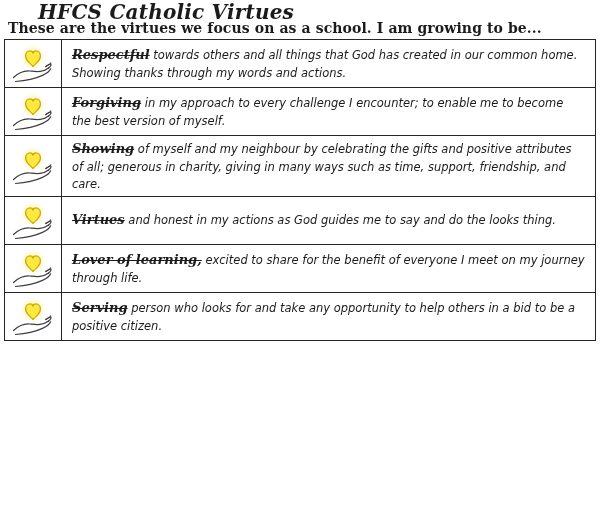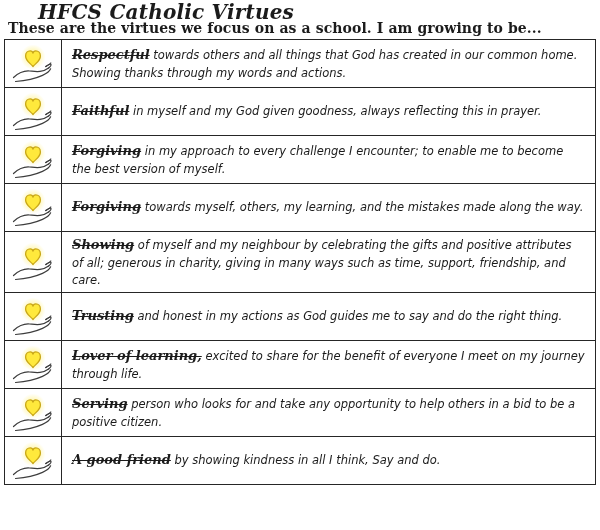--- a/index.html
+++ b/index.html
@@ -85,68 +85,38 @@
           <path d="M3.5,33.5 C9,28.5 14.5,26.6 19.5,27 C23,27.3 26.5,27.9 30,27.4 C33.5,26.9 36.5,25.6 38.6,24"></path>
           <path d="M38.6,24 C40.6,22.4 41.6,20.9 40.8,20.3 C40,19.7 37.6,21 35.8,22.5"></path>
           <path d="M35.8,22.5 C37.8,21.8 39.6,20.5 40.8,19"></path>
           <path d="M5.5,37.5 C15,36.8 25.5,34.6 32.5,31.4 C36.5,29.6 39.6,27.3 40.6,24.8"></path>
         </g>
       </svg>
     </td>
     <td class="text-cell"><span class="lead">Respectful</span><span class="body"> towards others and all things that God has created in our common home. Showing thanks through my words and actions.</span></td>
   </tr>
 
-  <tr class="virtue-row">
-    <td class="icon-cell">
-      <svg class="icon-svg" width="46" height="42" viewBox="0 0 46 42">
-        <circle cx="23" cy="13" r="12.5" fill="url(#glowGrad)"></circle>
-        <path class="heart" d="M23,22.5 C19.6,18.6 15.6,16.6 15.6,11.9 C15.6,8.9 17.7,6.9 20.2,6.9 C21.9,6.9 22.8,8.1 23,9.1 C23.2,8.1 24.1,6.9 25.8,6.9 C28.3,6.9 30.4,8.9 30.4,11.9 C30.4,16.6 26.4,18.6 23,22.5 Z" fill="#FFE93C" stroke="#C9A718" stroke-width="1.3" stroke-linejoin="round"></path>
-        <g class="hand" fill="none" stroke="#3d3d3d" stroke-width="1.2" stroke-linecap="round">
-          <path d="M3.5,33.5 C9,28.5 14.5,26.6 19.5,27 C23,27.3 26.5,27.9 30,27.4 C33.5,26.9 36.5,25.6 38.6,24"></path>
-          <path d="M38.6,24 C40.6,22.4 41.6,20.9 40.8,20.3 C40,19.7 37.6,21 35.8,22.5"></path>
-          <path d="M35.8,22.5 C37.8,21.8 39.6,20.5 40.8,19"></path>
-          <path d="M5.5,37.5 C15,36.8 25.5,34.6 32.5,31.4 C36.5,29.6 39.6,27.3 40.6,24.8"></path>
-        </g>
-      </svg>
-    </td>
-    <td class="text-cell"><span class="lead">Faithful</span><span class="body"> in myself and my God given goodness, always reflecting this in prayer.</span></td>
-  </tr>
 
   <tr class="virtue-row">
     <td class="icon-cell">
       <svg class="icon-svg" width="46" height="42" viewBox="0 0 46 42">
         <circle cx="23" cy="13" r="12.5" fill="url(#glowGrad)"></circle>
         <path class="heart" d="M23,22.5 C19.6,18.6 15.6,16.6 15.6,11.9 C15.6,8.9 17.7,6.9 20.2,6.9 C21.9,6.9 22.8,8.1 23,9.1 C23.2,8.1 24.1,6.9 25.8,6.9 C28.3,6.9 30.4,8.9 30.4,11.9 C30.4,16.6 26.4,18.6 23,22.5 Z" fill="#FFE93C" stroke="#C9A718" stroke-width="1.3" stroke-linejoin="round"></path>
         <g class="hand" fill="none" stroke="#3d3d3d" stroke-width="1.2" stroke-linecap="round">
           <path d="M3.5,33.5 C9,28.5 14.5,26.6 19.5,27 C23,27.3 26.5,27.9 30,27.4 C33.5,26.9 36.5,25.6 38.6,24"></path>
           <path d="M38.6,24 C40.6,22.4 41.6,20.9 40.8,20.3 C40,19.7 37.6,21 35.8,22.5"></path>
           <path d="M35.8,22.5 C37.8,21.8 39.6,20.5 40.8,19"></path>
           <path d="M5.5,37.5 C15,36.8 25.5,34.6 32.5,31.4 C36.5,29.6 39.6,27.3 40.6,24.8"></path>
         </g>
       </svg>
     </td>
     <td class="text-cell"><span class="lead">Forgiving</span><span class="body"> in my approach to every challenge I encounter; to enable me to become the best version of myself.</span></td>
   </tr>
 
 
-  <tr class="virtue-row">
-    <td class="icon-cell">
-      <svg class="icon-svg" width="46" height="42" viewBox="0 0 46 42">
-        <circle cx="23" cy="13" r="12.5" fill="url(#glowGrad)"></circle>
-        <path class="heart" d="M23,22.5 C19.6,18.6 15.6,16.6 15.6,11.9 C15.6,8.9 17.7,6.9 20.2,6.9 C21.9,6.9 22.8,8.1 23,9.1 C23.2,8.1 24.1,6.9 25.8,6.9 C28.3,6.9 30.4,8.9 30.4,11.9 C30.4,16.6 26.4,18.6 23,22.5 Z" fill="#FFE93C" stroke="#C9A718" stroke-width="1.3" stroke-linejoin="round"></path>
-        <g class="hand" fill="none" stroke="#3d3d3d" stroke-width="1.2" stroke-linecap="round">
-          <path d="M3.5,33.5 C9,28.5 14.5,26.6 19.5,27 C23,27.3 26.5,27.9 30,27.4 C33.5,26.9 36.5,25.6 38.6,24"></path>
-          <path d="M38.6,24 C40.6,22.4 41.6,20.9 40.8,20.3 C40,19.7 37.6,21 35.8,22.5"></path>
-          <path d="M35.8,22.5 C37.8,21.8 39.6,20.5 40.8,19"></path>
-          <path d="M5.5,37.5 C15,36.8 25.5,34.6 32.5,31.4 C36.5,29.6 39.6,27.3 40.6,24.8"></path>
-        </g>
-      </svg>
-    </td>
-    <td class="text-cell"><span class="lead">Forgiving</span><span class="body"> towards myself, others, my learning, and the mistakes made along the way.</span></td>
-  </tr>
 
   <tr class="virtue-row">
     <td class="icon-cell">
       <svg class="icon-svg" width="46" height="42" viewBox="0 0 46 42">
         <circle cx="23" cy="13" r="12.5" fill="url(#glowGrad)"></circle>
         <path class="heart" d="M23,22.5 C19.6,18.6 15.6,16.6 15.6,11.9 C15.6,8.9 17.7,6.9 20.2,6.9 C21.9,6.9 22.8,8.1 23,9.1 C23.2,8.1 24.1,6.9 25.8,6.9 C28.3,6.9 30.4,8.9 30.4,11.9 C30.4,16.6 26.4,18.6 23,22.5 Z" fill="#FFE93C" stroke="#C9A718" stroke-width="1.3" stroke-linejoin="round"></path>
         <g class="hand" fill="none" stroke="#3d3d3d" stroke-width="1.2" stroke-linecap="round">
           <path d="M3.5,33.5 C9,28.5 14.5,26.6 19.5,27 C23,27.3 26.5,27.9 30,27.4 C33.5,26.9 36.5,25.6 38.6,24"></path>
           <path d="M38.6,24 C40.6,22.4 41.6,20.9 40.8,20.3 C40,19.7 37.6,21 35.8,22.5"></path>
           <path d="M35.8,22.5 C37.8,21.8 39.6,20.5 40.8,19"></path>
@@ -163,21 +133,21 @@
         <circle cx="23" cy="13" r="12.5" fill="url(#glowGrad)"></circle>
         <path class="heart" d="M23,22.5 C19.6,18.6 15.6,16.6 15.6,11.9 C15.6,8.9 17.7,6.9 20.2,6.9 C21.9,6.9 22.8,8.1 23,9.1 C23.2,8.1 24.1,6.9 25.8,6.9 C28.3,6.9 30.4,8.9 30.4,11.9 C30.4,16.6 26.4,18.6 23,22.5 Z" fill="#FFE93C" stroke="#C9A718" stroke-width="1.3" stroke-linejoin="round"></path>
         <g class="hand" fill="none" stroke="#3d3d3d" stroke-width="1.2" stroke-linecap="round">
           <path d="M3.5,33.5 C9,28.5 14.5,26.6 19.5,27 C23,27.3 26.5,27.9 30,27.4 C33.5,26.9 36.5,25.6 38.6,24"></path>
           <path d="M38.6,24 C40.6,22.4 41.6,20.9 40.8,20.3 C40,19.7 37.6,21 35.8,22.5"></path>
           <path d="M35.8,22.5 C37.8,21.8 39.6,20.5 40.8,19"></path>
           <path d="M5.5,37.5 C15,36.8 25.5,34.6 32.5,31.4 C36.5,29.6 39.6,27.3 40.6,24.8"></path>
         </g>
       </svg>
     </td>
-    <td class="text-cell"><span class="lead">Trusting</span><span class="body"> and honest in my actions as God guides me to say and do the right thing.</span></td>
+    <td class="text-cell"><span class="lead">Virtues</span><span class="body"> and honest in my actions as God guides me to say and do the looks thing.</span></td>
   </tr>
 
   <tr class="virtue-row">
     <td class="icon-cell">
       <svg class="icon-svg" width="46" height="42" viewBox="0 0 46 42">
         <circle cx="23" cy="13" r="12.5" fill="url(#glowGrad)"></circle>
         <path class="heart" d="M23,22.5 C19.6,18.6 15.6,16.6 15.6,11.9 C15.6,8.9 17.7,6.9 20.2,6.9 C21.9,6.9 22.8,8.1 23,9.1 C23.2,8.1 24.1,6.9 25.8,6.9 C28.3,6.9 30.4,8.9 30.4,11.9 C30.4,16.6 26.4,18.6 23,22.5 Z" fill="#FFE93C" stroke="#C9A718" stroke-width="1.3" stroke-linejoin="round"></path>
         <g class="hand" fill="none" stroke="#3d3d3d" stroke-width="1.2" stroke-linecap="round">
           <path d="M3.5,33.5 C9,28.5 14.5,26.6 19.5,27 C23,27.3 26.5,27.9 30,27.4 C33.5,26.9 36.5,25.6 38.6,24"></path>
           <path d="M38.6,24 C40.6,22.4 41.6,20.9 40.8,20.3 C40,19.7 37.6,21 35.8,22.5"></path>
@@ -198,29 +168,14 @@
           <path d="M3.5,33.5 C9,28.5 14.5,26.6 19.5,27 C23,27.3 26.5,27.9 30,27.4 C33.5,26.9 36.5,25.6 38.6,24"></path>
           <path d="M38.6,24 C40.6,22.4 41.6,20.9 40.8,20.3 C40,19.7 37.6,21 35.8,22.5"></path>
           <path d="M35.8,22.5 C37.8,21.8 39.6,20.5 40.8,19"></path>
           <path d="M5.5,37.5 C15,36.8 25.5,34.6 32.5,31.4 C36.5,29.6 39.6,27.3 40.6,24.8"></path>
         </g>
       </svg>
     </td>
     <td class="text-cell"><span class="lead">Serving</span><span class="body"> person who looks for and take any opportunity to help others in a bid to be a positive citizen.</span></td>
   </tr>
 
-  <tr class="virtue-row">
-    <td class="icon-cell">
-      <svg class="icon-svg" width="46" height="42" viewBox="0 0 46 42">
-        <circle cx="23" cy="13" r="12.5" fill="url(#glowGrad)"></circle>
-        <path class="heart" d="M23,22.5 C19.6,18.6 15.6,16.6 15.6,11.9 C15.6,8.9 17.7,6.9 20.2,6.9 C21.9,6.9 22.8,8.1 23,9.1 C23.2,8.1 24.1,6.9 25.8,6.9 C28.3,6.9 30.4,8.9 30.4,11.9 C30.4,16.6 26.4,18.6 23,22.5 Z" fill="#FFE93C" stroke="#C9A718" stroke-width="1.3" stroke-linejoin="round"></path>
-        <g class="hand" fill="none" stroke="#3d3d3d" stroke-width="1.2" stroke-linecap="round">
-          <path d="M3.5,33.5 C9,28.5 14.5,26.6 19.5,27 C23,27.3 26.5,27.9 30,27.4 C33.5,26.9 36.5,25.6 38.6,24"></path>
-          <path d="M38.6,24 C40.6,22.4 41.6,20.9 40.8,20.3 C40,19.7 37.6,21 35.8,22.5"></path>
-          <path d="M35.8,22.5 C37.8,21.8 39.6,20.5 40.8,19"></path>
-          <path d="M5.5,37.5 C15,36.8 25.5,34.6 32.5,31.4 C36.5,29.6 39.6,27.3 40.6,24.8"></path>
-        </g>
-      </svg>
-    </td>
-    <td class="text-cell"><span class="lead">A good friend</span><span class="body"> by showing kindness in all I think, Say and do.</span></td>
-  </tr>
 </tbody>
 </table>
 
 </body></html>

